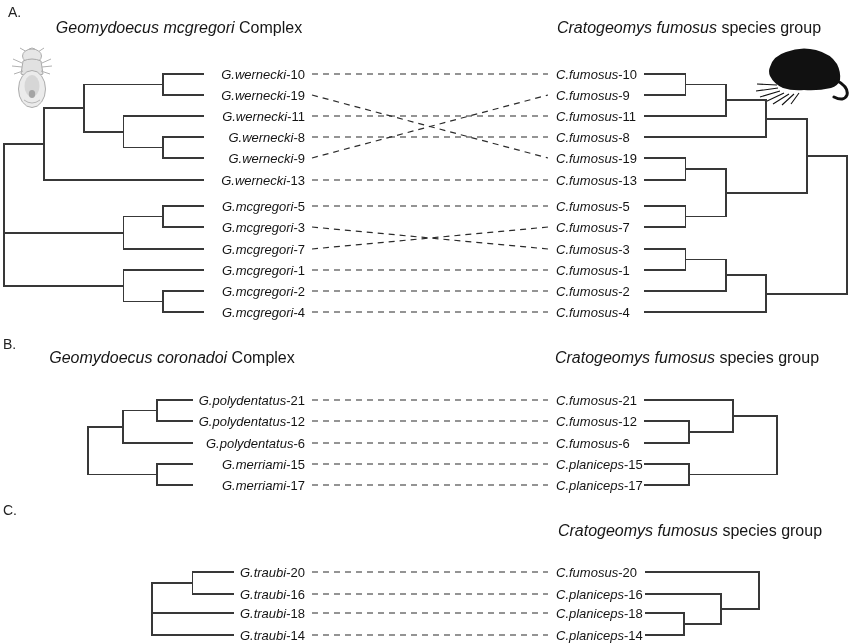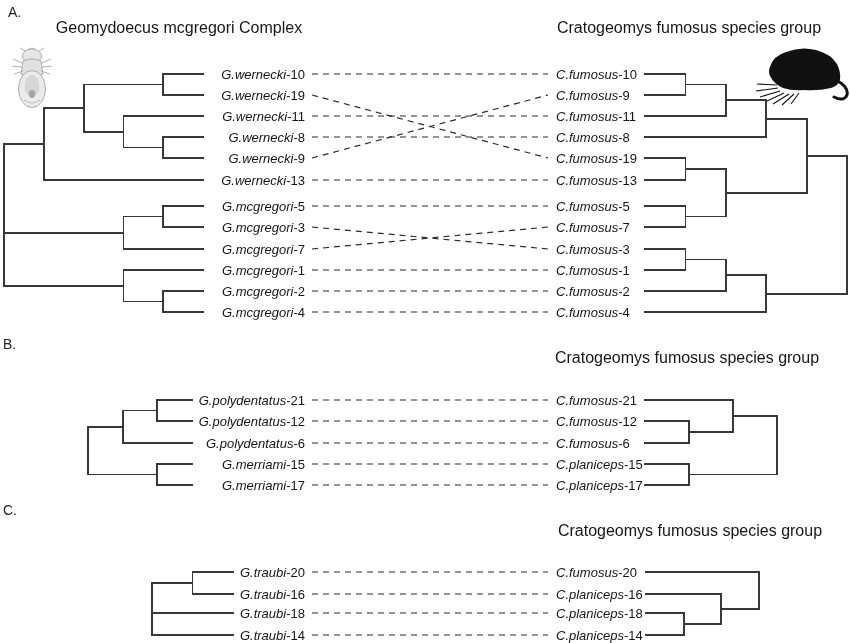--- a/index.html
+++ b/index.html
@@ -4,21 +4,21 @@
 <style>
   html,body{margin:0;padding:0;background:#fff;}
   body{width:850px;height:643px;position:relative;overflow:hidden;
        font-family:"Liberation Sans",sans-serif;color:#111;}
   #fig-wrap{position:absolute;left:0;top:0;width:850px;height:643px;}
   svg{position:absolute;left:0;top:0;}
   .overlay{position:absolute;left:0;top:0;width:850px;height:643px;pointer-events:none;}
   .panel-letter{position:absolute;font-size:14px;color:#222;}
   .tree-title{position:absolute;transform:translateX(-50%);font-size:16px;
               white-space:pre;color:#161616;}
-  .tree-title .it{}
+  .tree-title .it{font-style:italic;}
 </style>
 </head>
 <body>
 
 <div id="fig-wrap">
 
   <svg id="fig" width="850" height="643" viewBox="0 0 850 643">
 
     <g opacity="0.9">
       <path d="M26,52 Q32,44 38,52 L44,48" fill="none" stroke="#a5a5a5" stroke-width="1"></path>
@@ -239,18 +239,19 @@
         </g>
       </g>
     </svg>
 
   <div class="overlay">
     <div class="panel-letter" style="left:8px;top:4px">A.</div>
     <div class="tree-title" style="left:179px;top:19px"><span class="it">Geomydoecus mcgregori</span><span> Complex</span></div>
     <div class="tree-title" style="left:689px;top:19px"><span class="it">Cratogeomys fumosus</span><span> species group</span></div>
 
     <div class="panel-letter" style="left:3px;top:336px">B.</div>
+    <div class="tree-title" style="left:172px;top:349px"><span class="it">Geomydoecus coronadoi</span><span> Complex</span></div>
     <div class="tree-title" style="left:687px;top:349px"><span class="it">Cratogeomys fumosus</span><span> species group</span></div>
 
     <div class="panel-letter" style="left:3px;top:502px">C.</div>
     <div class="tree-title" style="left:690px;top:522px"><span class="it">Cratogeomys fumosus</span><span> species group</span></div>
   </div>
 </div>
 
 </body></html>

